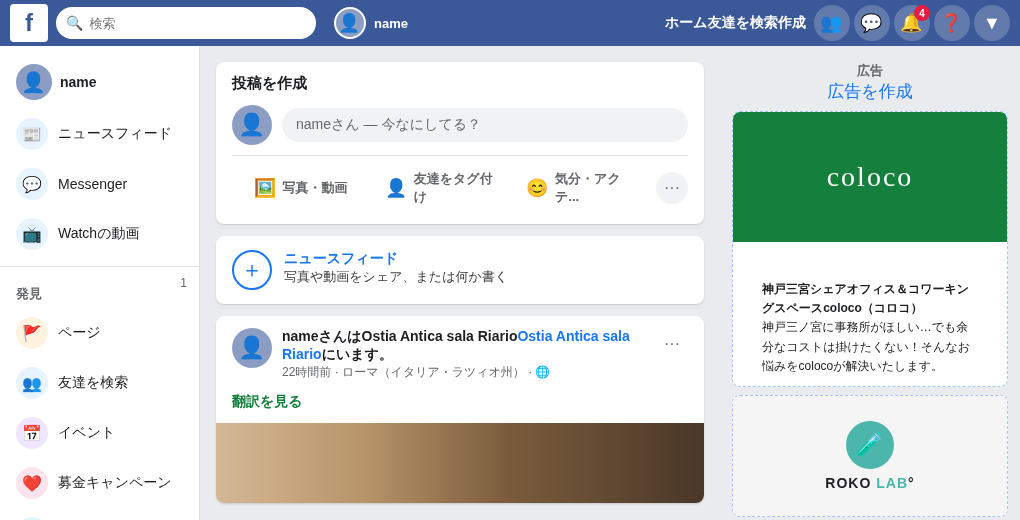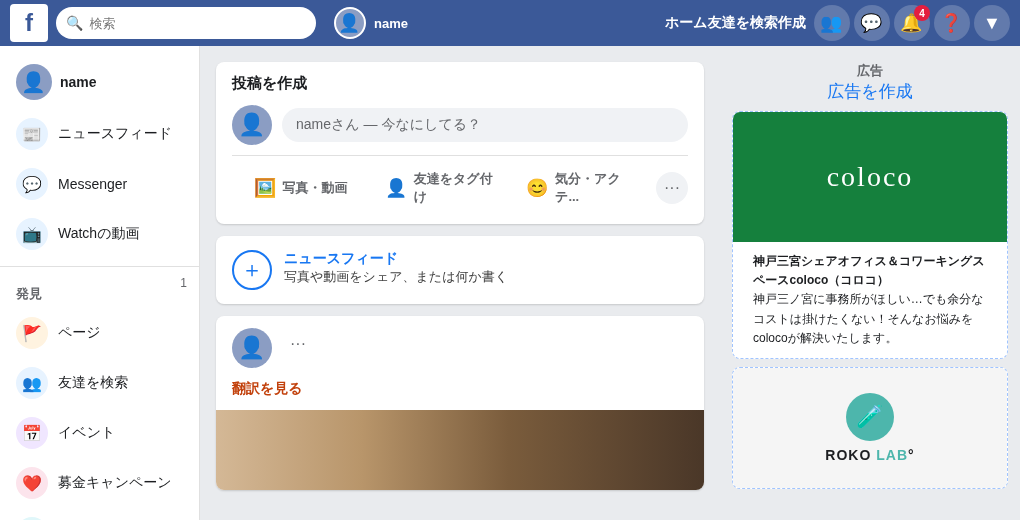--- a/index.html
+++ b/index.html
@@ -154,21 +154,21 @@
       flex-shrink: 0;
     }
     .post-meta { flex: 1; }
     .post-name { font-size: 14px; font-weight: 700; }
     .post-name a { color: #1877f2; text-decoration: none; }
     .post-time { font-size: 12px; color: #65676b; }
     .post-more-btn {
       width: 32px; height: 32px; border-radius: 50%; cursor: pointer;
       display: flex; align-items: center; justify-content: center; font-size: 16px; color: #65676b;
     }
-    .post-translate { padding: 0 16px 12px; font-size: 14px; color: #c2410c; cursor: pointer; font-weight: 600; }
+    .post-translate { padding: 0 16px 12px; font-size: 14px; color: #15803d; cursor: pointer; font-weight: 600; }
     .post-image-placeholder {
       width: 100%; height: 80px;
       background: linear-gradient(90deg, #d4b896 0%, #b8956a 30%, #7a5c3c 60%, #4a3728 100%);
     }
 
     
     .right-sidebar {
       width: 300px; flex-shrink: 0; padding: 16px 12px;
       position: fixed; top: 46px; right: 0; bottom: 0; overflow-y: auto;
     }
@@ -183,21 +183,21 @@
     .ad-image-1 {
       width: 100%; height: 130px;
       background: #15803d;
       display: flex; align-items: center; justify-content: center;
       position: relative;
     }
     .coloco-logo {
       font-family: 'Georgia', serif; font-size: 28px; font-weight: 400;
       color: #fff; letter-spacing: 2px;
     }
-    .ad-text { padding: 10px 20px; font-size: 12px; color: #1c1e21; line-height: 1.6; }
+    .ad-text { padding: 10px 29px; font-size: 12px; color: #1c1e21; line-height: 1.6; margin-top: 28px; }
     .ad-card-2 {
       background: #fff; border: 1px dashed #a0c4ff;
       border-radius: 8px; overflow: hidden; margin-top: 8px;
     }
     .ad-image-2 {
       width: 100%; height: 120px; background: #f5f5f5;
       display: flex; flex-direction: column; align-items: center; justify-content: center;
       gap: 6px;
     }
     .roko-icon {
@@ -316,20 +316,30 @@
       <div class="story-add-icon">＋</div>
       <div class="story-text">
         <h3>ニュースフィード</h3>
         <p>写真や動画をシェア、または何か書く</p>
       </div>
     </div>
 
     <div class="post-card">
       <div class="post-header">
         <div class="post-avatar">👤</div>
+        <div class="post-meta">
+          <div class="post-name">
+            <span>name</span><span>さんはOstia Antica sala Riario</span><a href="#">Ostia Antica sala Riario</a><span>にいます。</span>
+          </div>
+          <div class="post-time">
+            <span>22時間前</span>
+            · <span>ローマ（イタリア・ラツィオ州）</span>
+            · 🌐
+          </div>
+        </div>
         <div class="post-more-btn">···</div>
       </div>
       <div class="post-translate">翻訳を見る</div>
       <div class="post-image-placeholder"></div>
     </div>
 
   </div>
 
   <div class="right-sidebar">
     <div class="ad-section">

